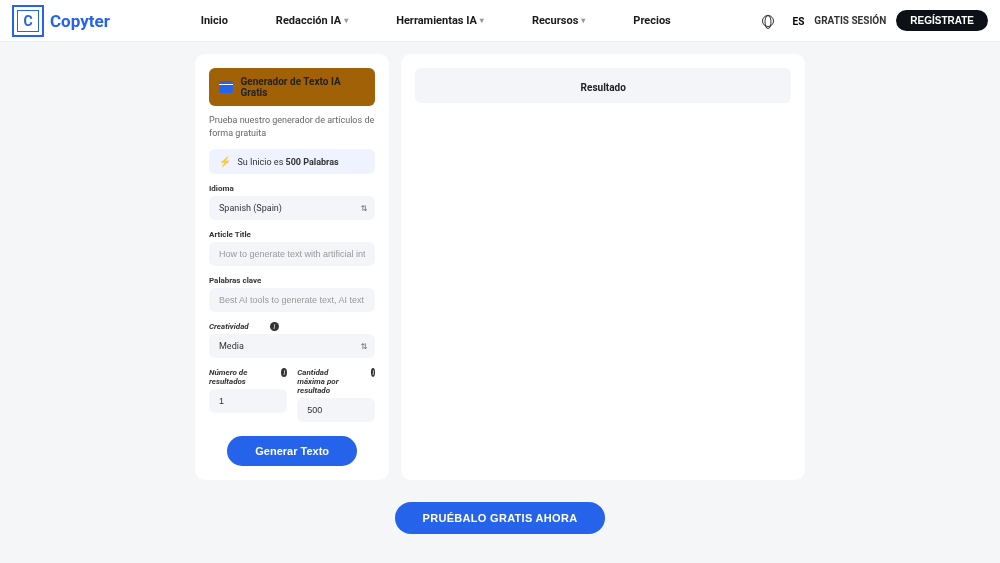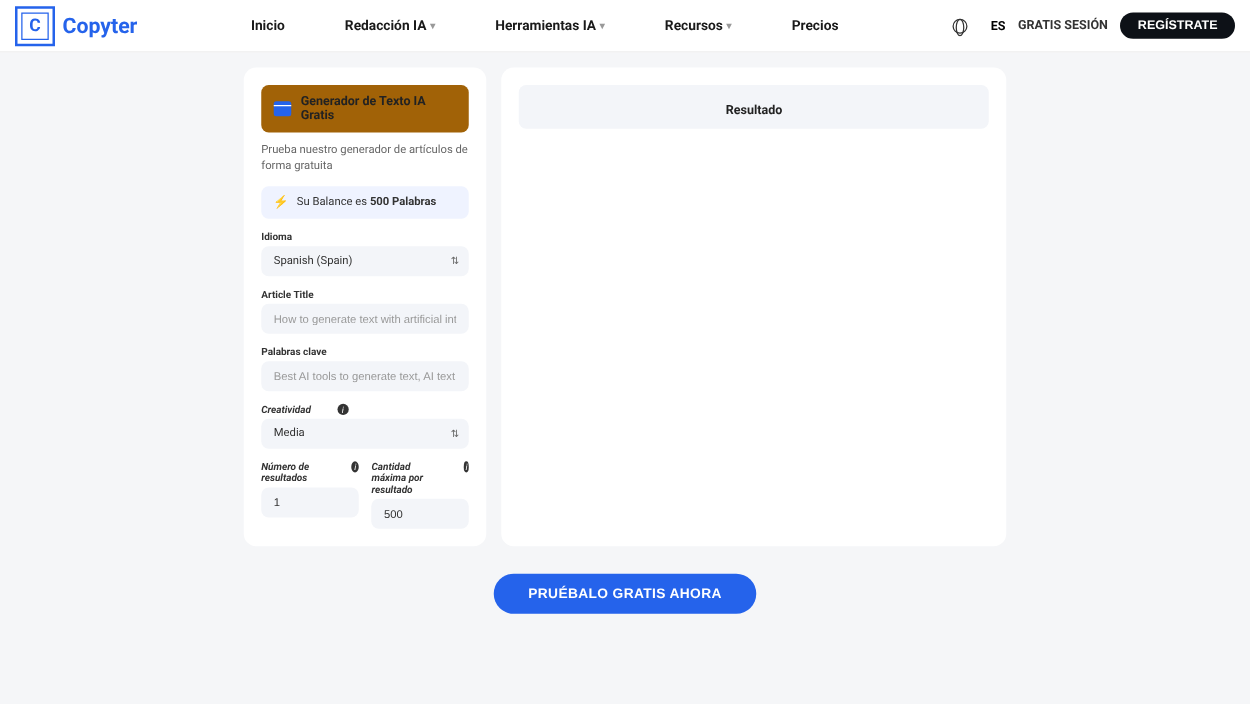--- a/index.html
+++ b/index.html
@@ -100,21 +100,21 @@
 <div class="main">
   <div class="card left-card">
     <div class="card-header">
       <span class="card-icon"></span>
       <span class="card-title">Generador de Texto IA Gratis</span>
     </div>
     <div class="card-desc">Prueba nuestro generador de artículos de forma gratuita</div>
     <div class="balance-box">
       <span class="bolt-icon">⚡</span>
       <span class="balance-text">
-        <span>Su Balance es </span><strong>500 Palabras</strong>
+        <span>Su Inicio es </span><strong>500 Palabras</strong>
       </span>
     </div>
 
     <div class="form-group">
       <label class="form-label">Idioma</label>
       <div class="select-wrap">
         <div class="select">Spanish (Spain)</div>
         <span class="select-arrow">⇅</span>
       </div>
     </div>
@@ -151,20 +151,21 @@
       </div>
       <div class="form-col">
         <div class="label-with-info">
           <label class="form-label" style="margin-bottom:0">Cantidad máxima por resultado</label>
           <span class="info-icon">i</span>
         </div>
         <input class="input" value="500" style="">
       </div>
     </div>
 
+    <button class="generate-btn">Generar Texto</button>
   </div>
 
   <div class="card right-card">
     <div class="result-header">
       <span class="result-title">Resultado</span>
     </div>
   </div>
 </div>
 
 <div class="cta-section">

